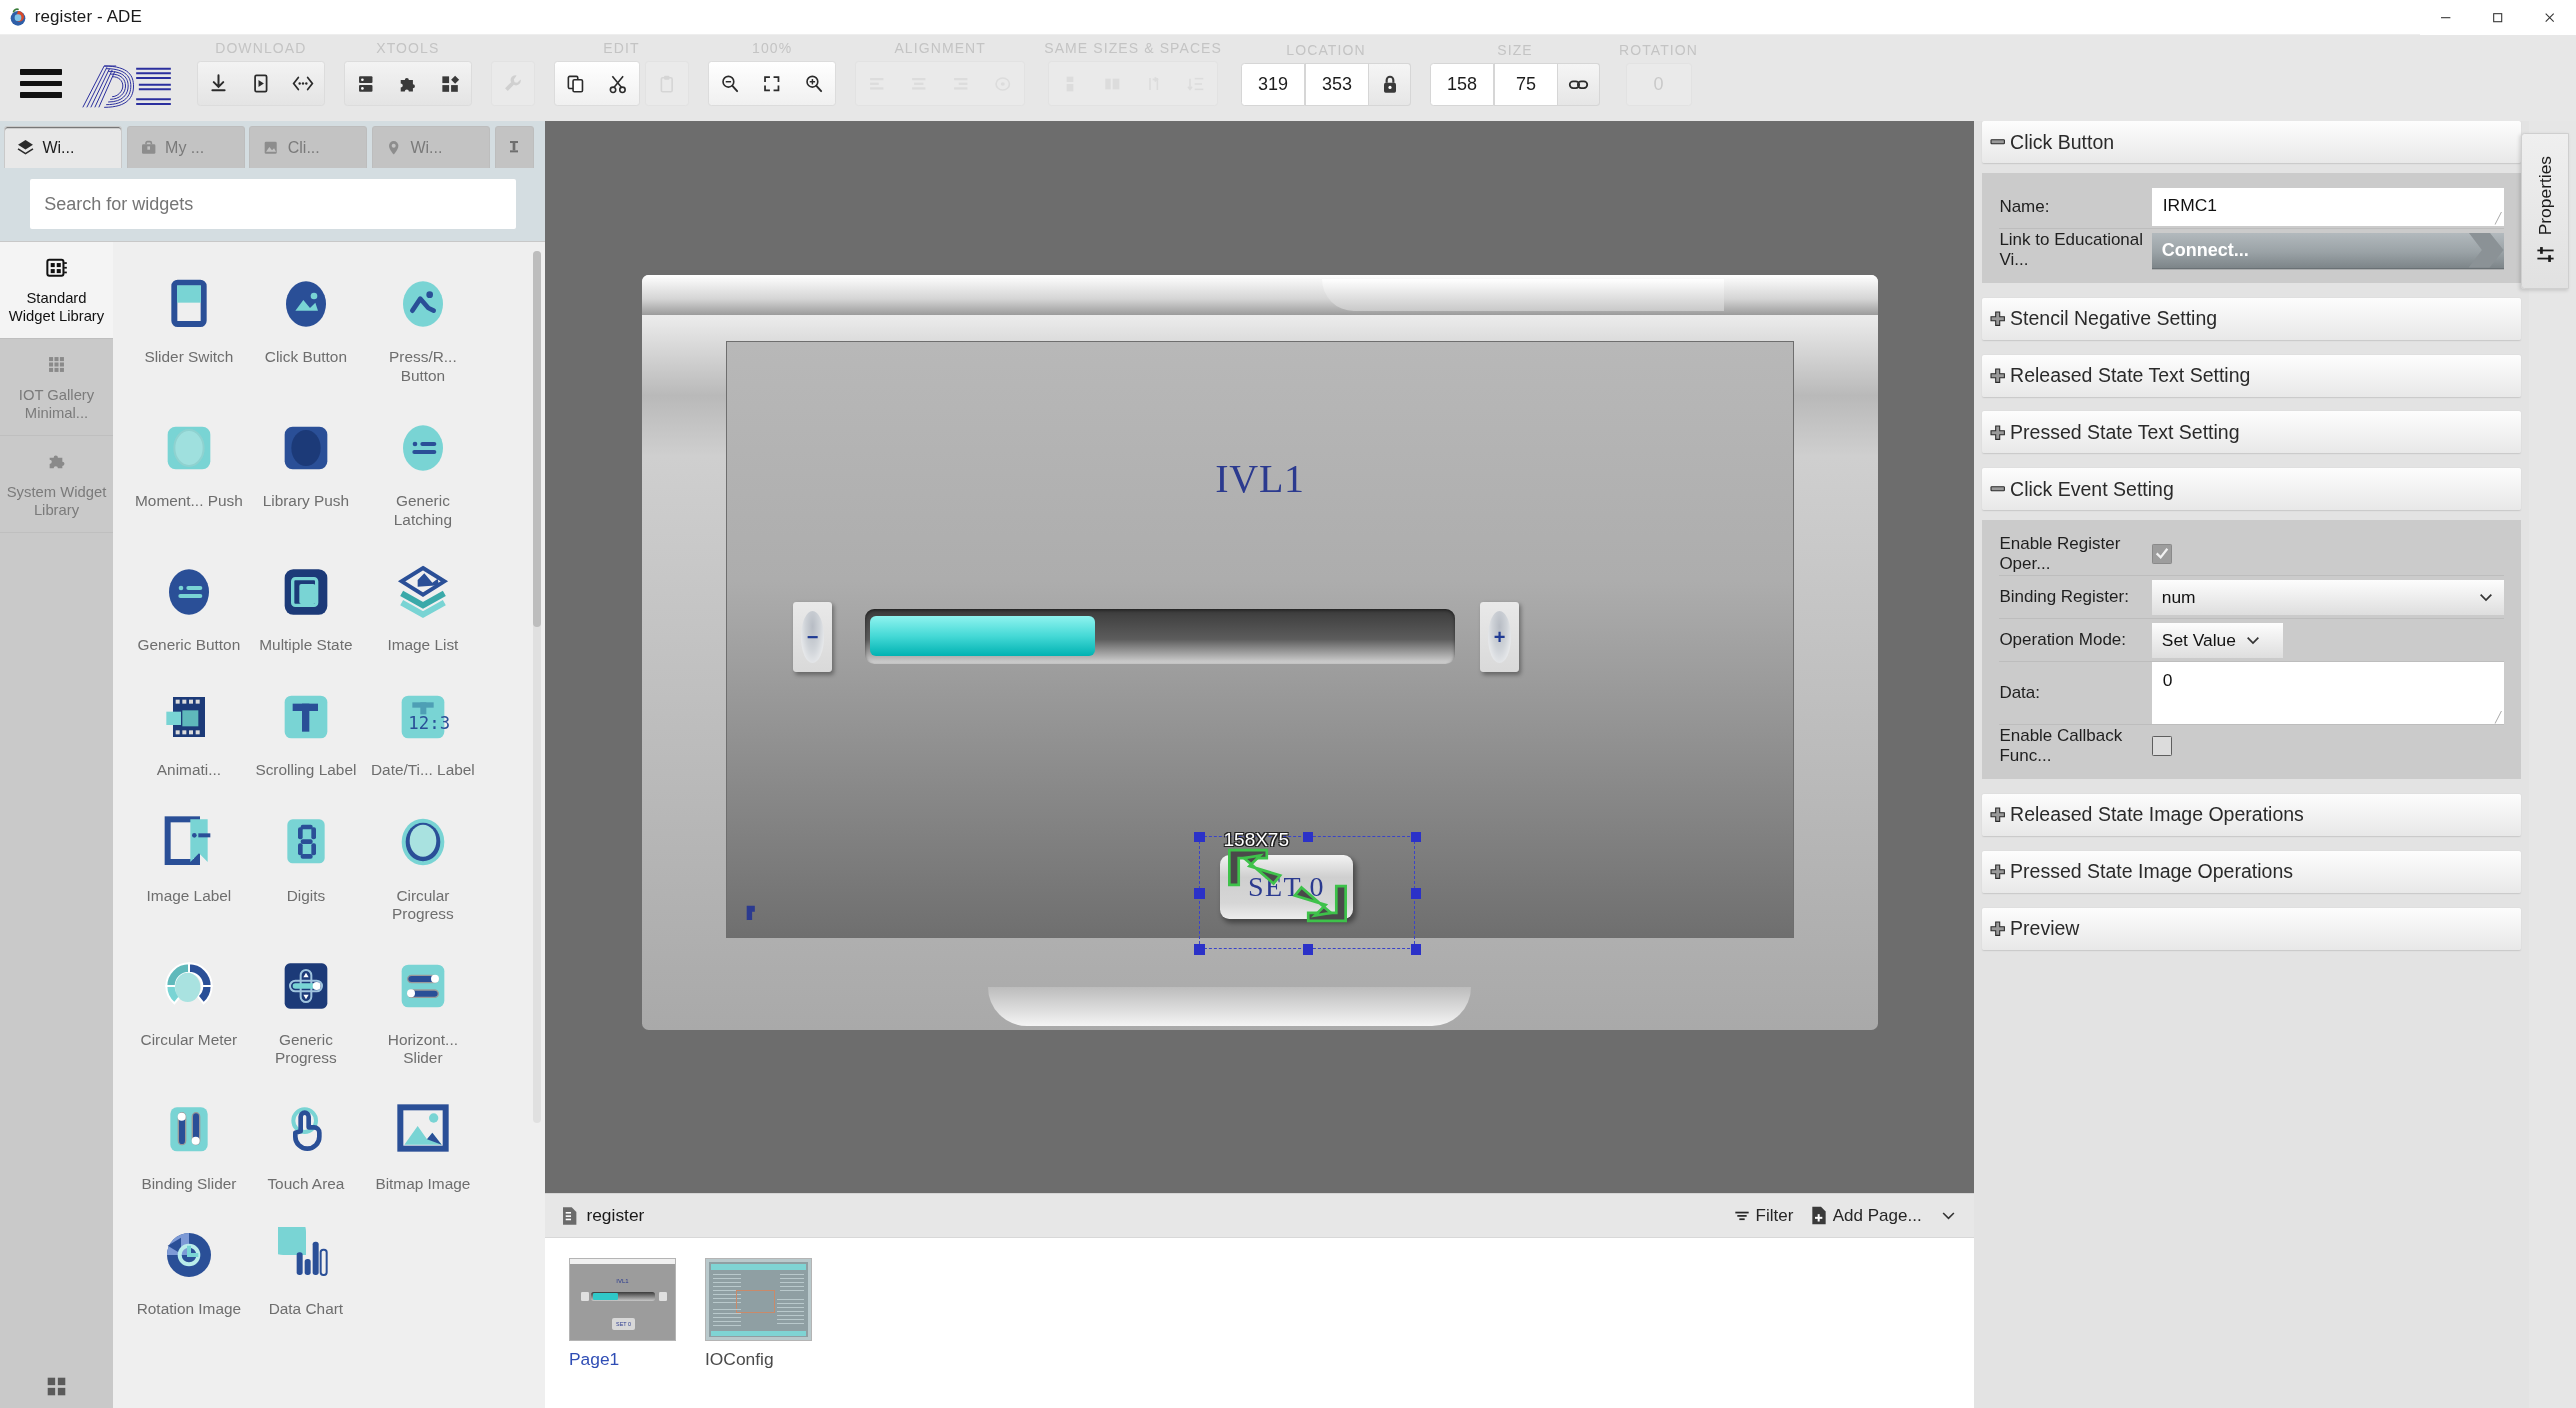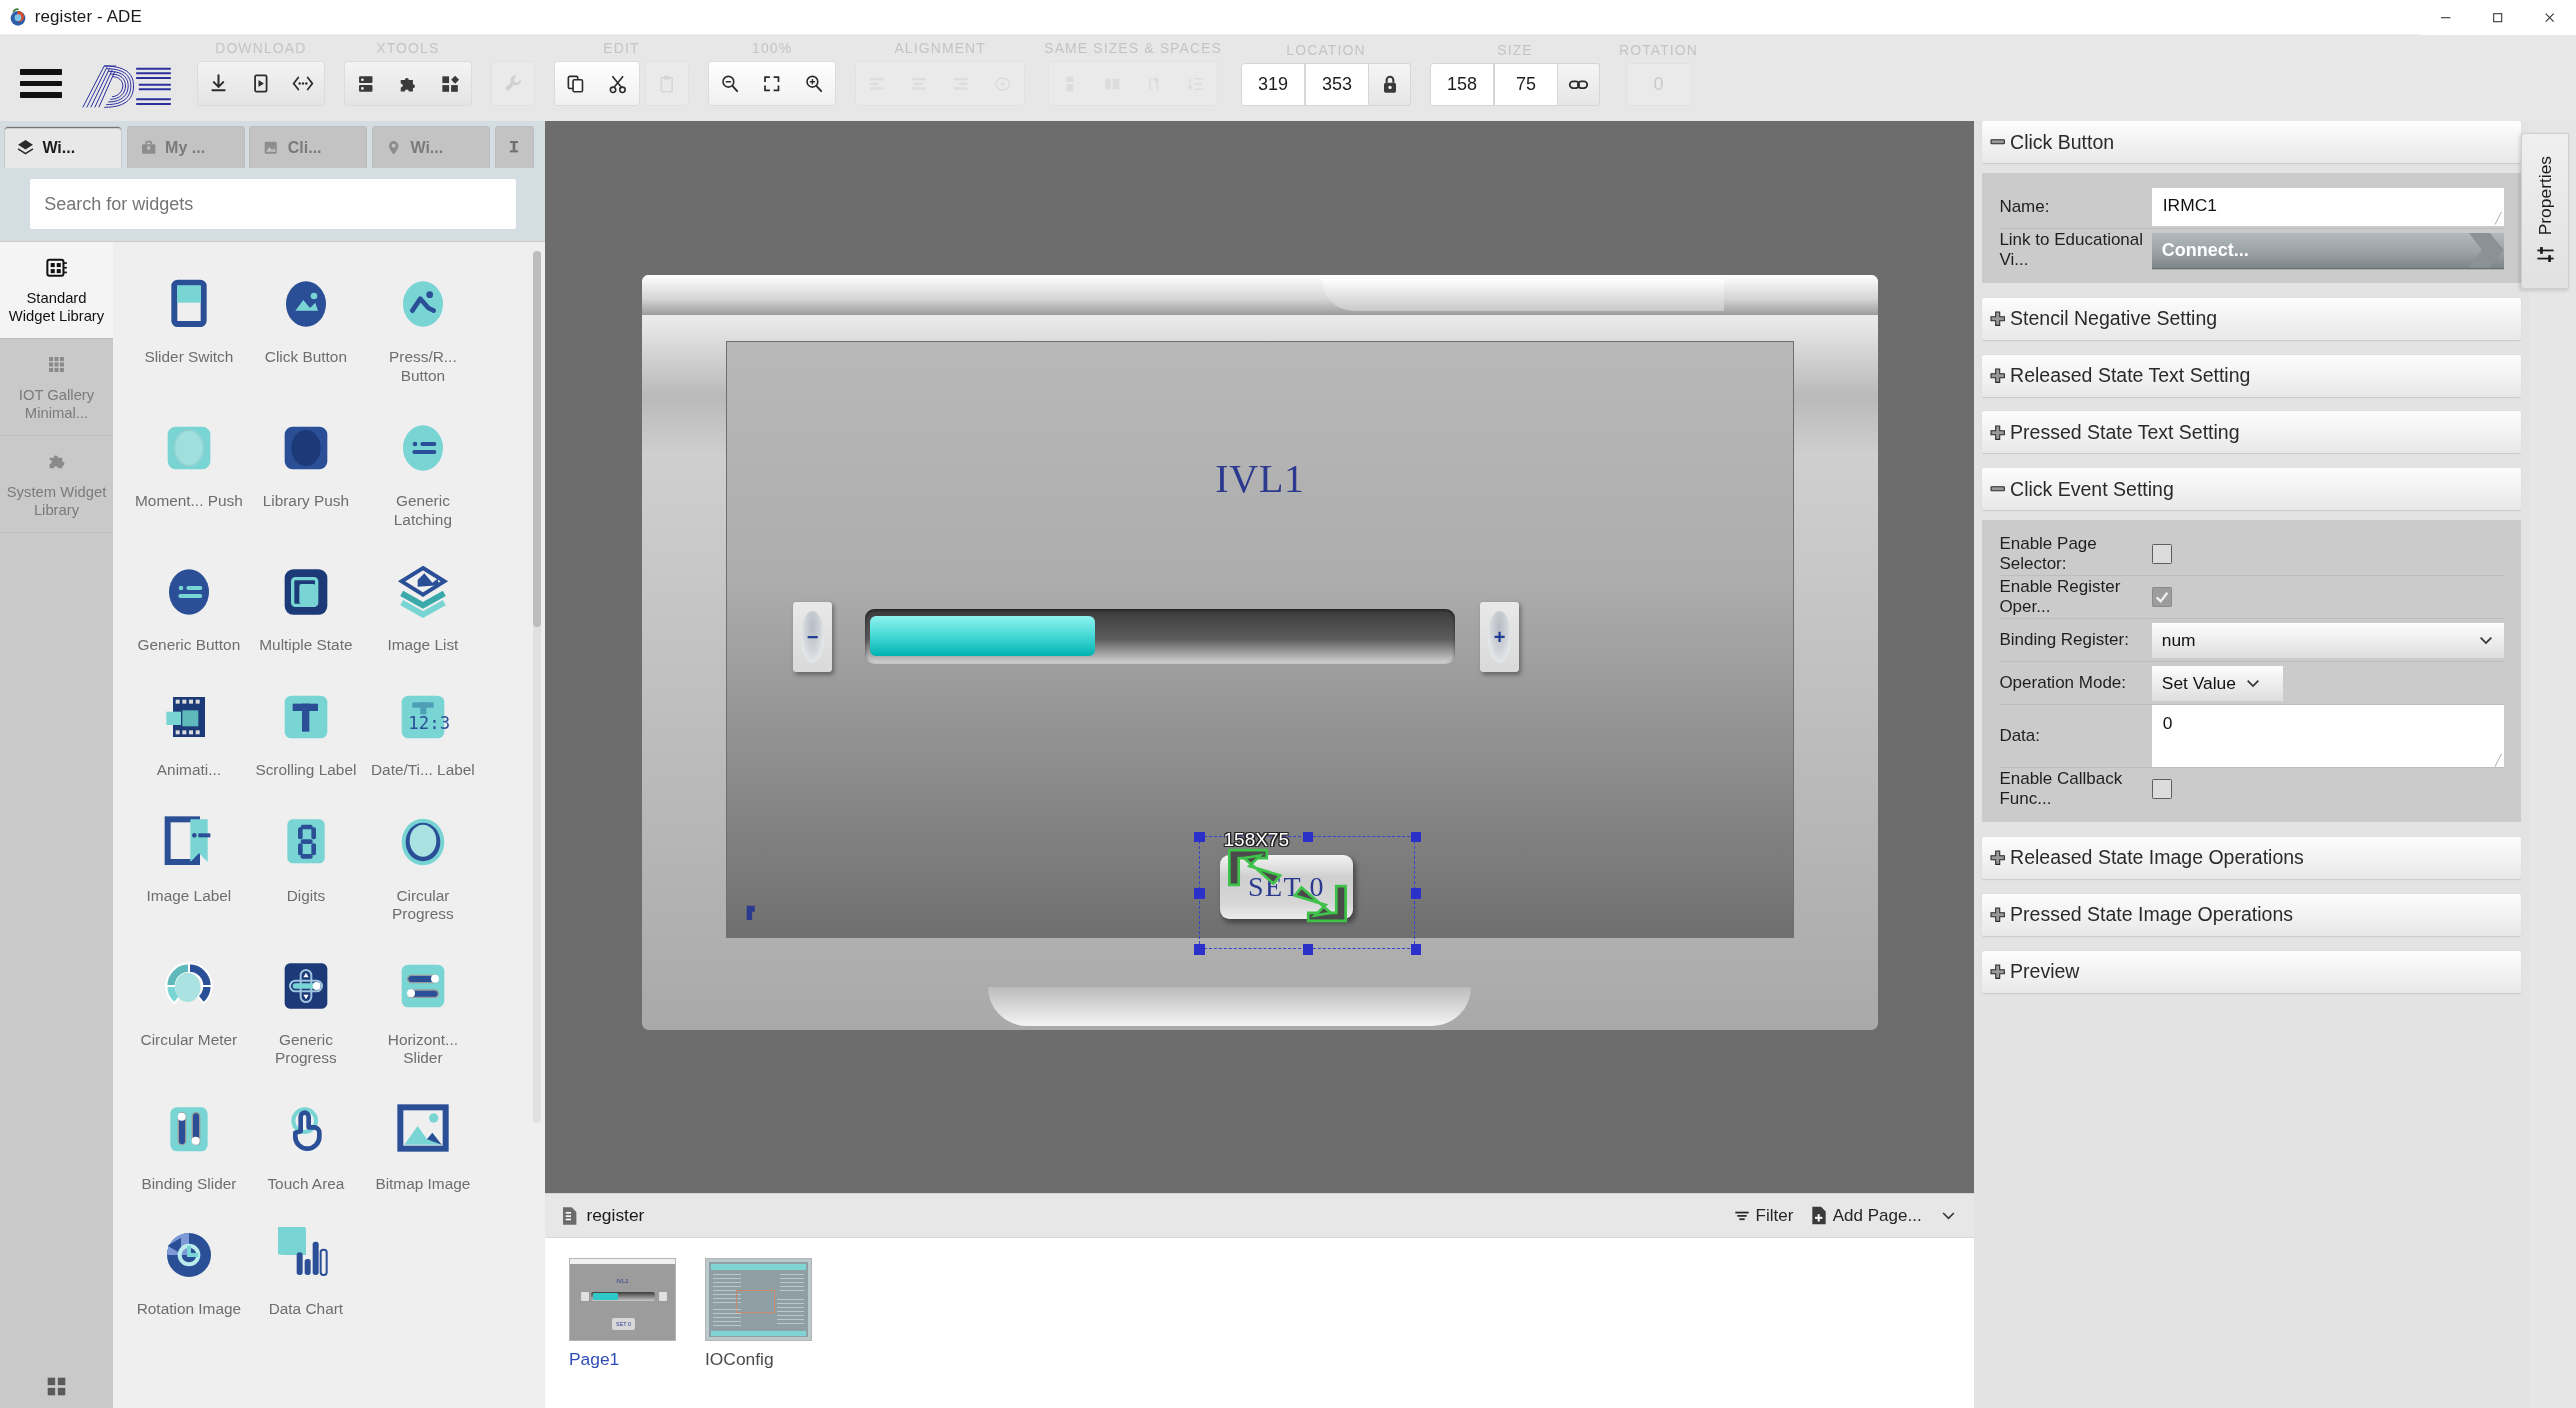--- a/index.html
+++ b/index.html
@@ -68,21 +68,21 @@
     width: 42px; height: 43px; background: linear-gradient(#f5f5f5,#e6e6e6);
     border: 0.7px solid #d6d6d6; border-left: none; border-radius: 0 3.4px 3.4px 0;
     display: flex; align-items: center; justify-content: center;
   }
 
   
   .leftpanel {
     position: absolute; top: 121px; left: 0; width: 545px; height: 1288px;
     background: #d4dde1;
   }
-  .tabrow { display: flex; align-items: flex-start; padding: 5.4px 4px 0 4px; gap: 4.7px; height: 50px; font-weight: bold; }
+  .tabrow { display: flex; align-items: flex-start; padding: 5.4px 4px 0 4px; gap: 4.7px; height: 50px; }
   .wtab {
     height: 42px; min-width: 118px; display: flex; align-items: center; gap: 6.7px;
     padding: 0 10.7px; border-radius: 3.4px 3.4px 0 0; background: #c3c3c3; color: #7a7a7a;
     font-size: 16px; border: 0.7px solid #bdbdbd; border-bottom: none;
   }
   .wtab.active { background: #e8e8e8; color: #1c1c1c; border-color: #c9c9c9; box-shadow: 0 1.3px 0 #777 inset; }
   .wtab .tabicon { width: 20px; height: 20px; display: flex; align-items: center; justify-content: center; flex: none; }
   .pintab {
     width: 39px; height: 42px; border-radius: 3.4px 3.4px 0 0; background: #c3c3c3;
     display: flex; align-items: center; justify-content: center; border: 0.7px solid #bdbdbd; border-bottom: none;
@@ -1212,24 +1212,20 @@
         <div class="secthead">
       <span class="toggleicon">
             <svg width="17.4" height="17.4" viewBox="0 0 26 26">
               <rect x="3" y="10" width="20" height="6" rx="1" fill="#9a9a9a" stroke="#2a2a2a" stroke-width="1.6"></rect>
             </svg>
           </span>
       <span>Click Event Setting</span>
     </div>
         <div class="sectbody">
           <div class="prow">
-            <div class="plabel">Enable Page Selector:</div>
-            <div class="pcheck"></div>
-          </div>
-          <div class="prow">
             <div class="plabel">Enable Register Oper...</div>
             <div class="pcheck checked">
               <svg width="16" height="14.8" viewBox="0 0 24 22">
                 <path d="M4 11 L10 17 L20 4" stroke="#f1f1f1" stroke-width="3.4" fill="none"></path>
               </svg>
             </div>
           </div>
           <div class="prow">
             <div class="plabel">Binding Register:</div>
             <div class="pselect">

